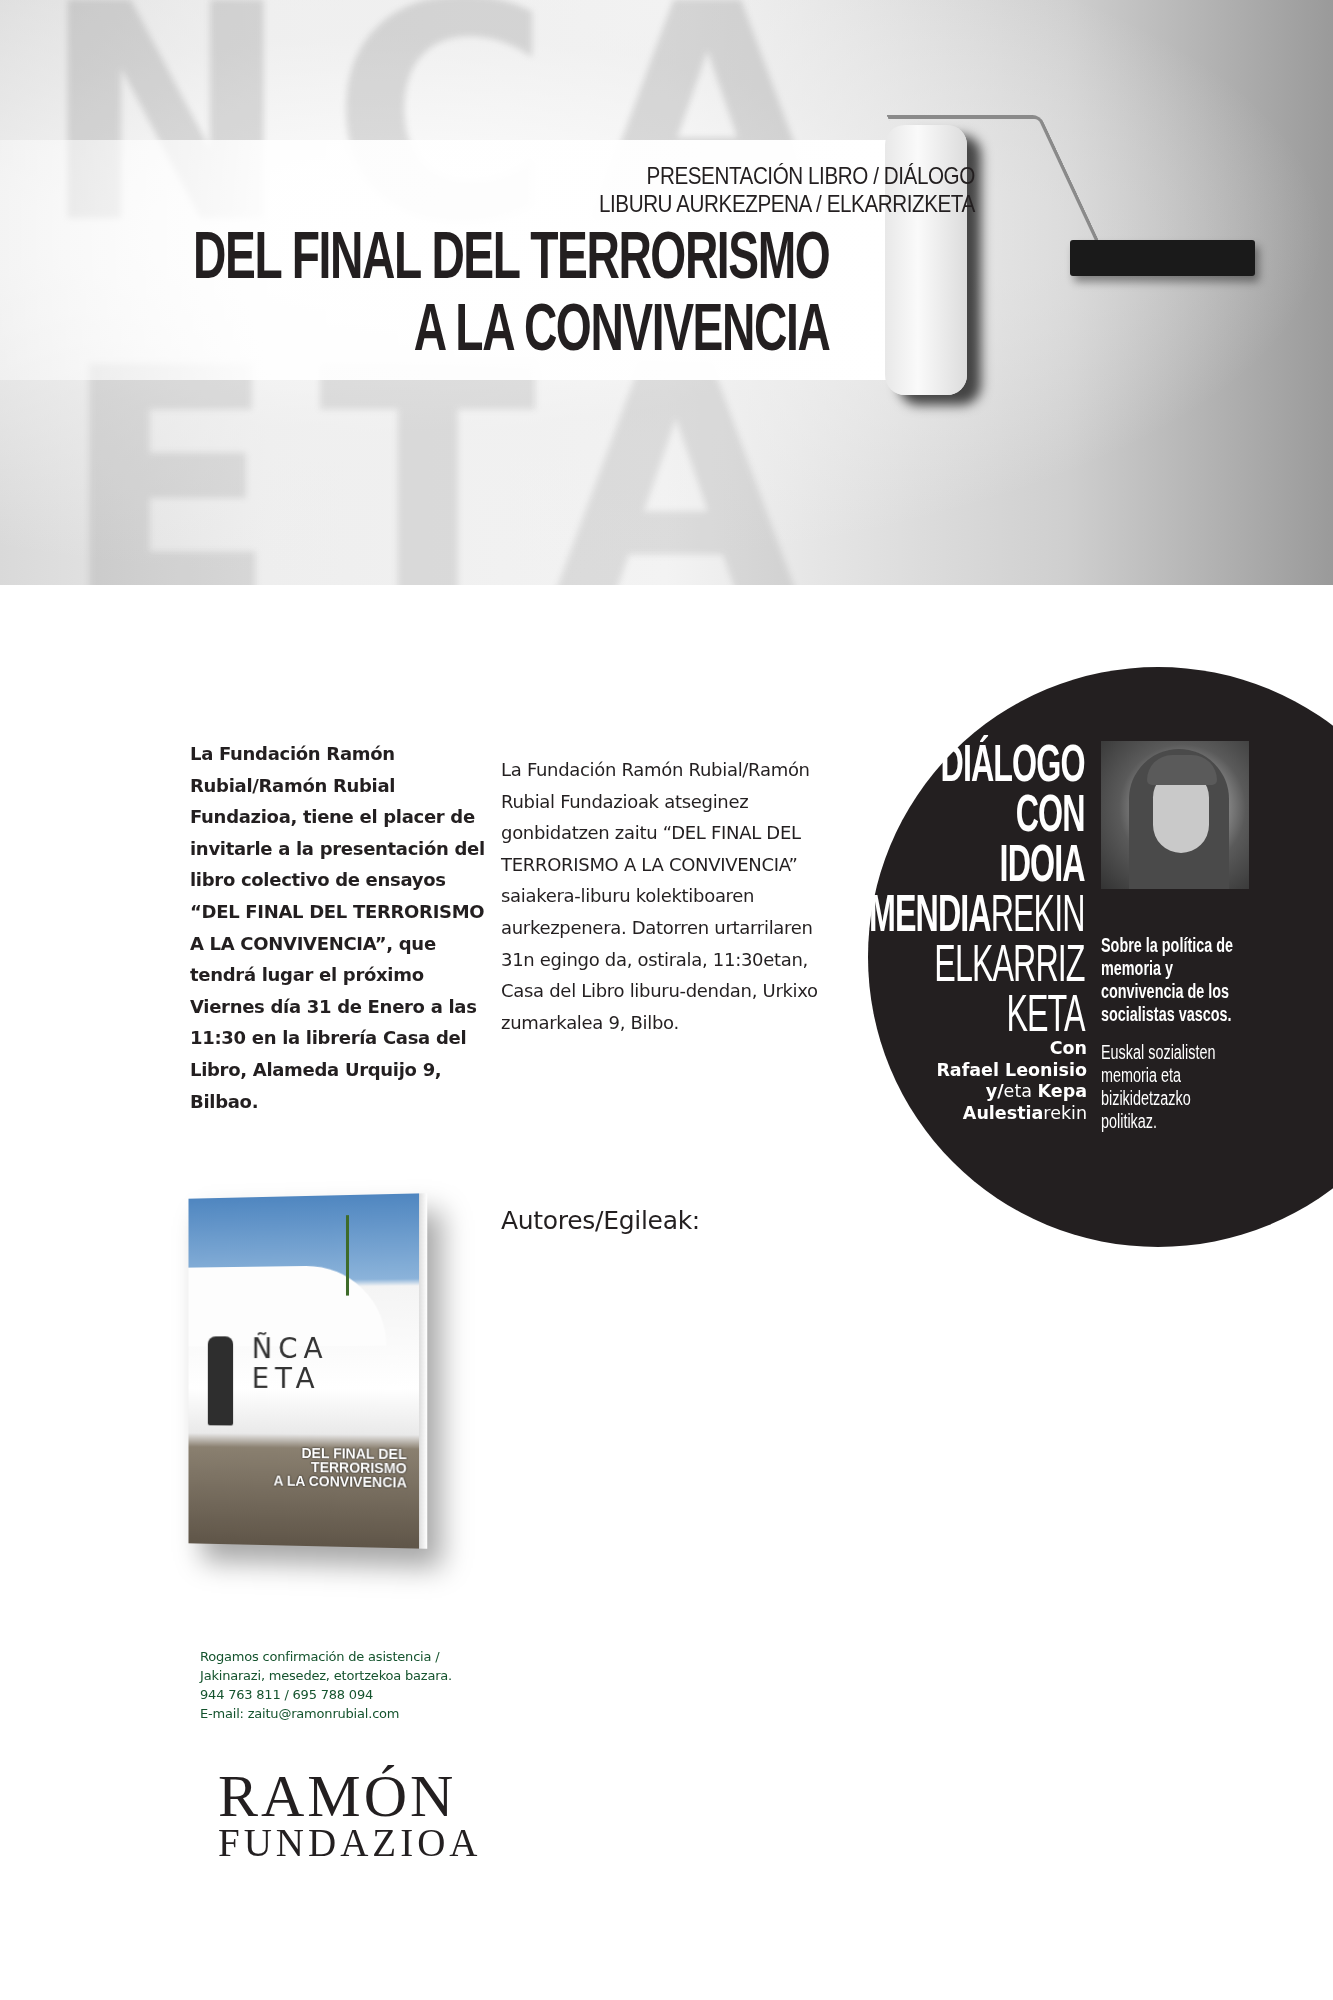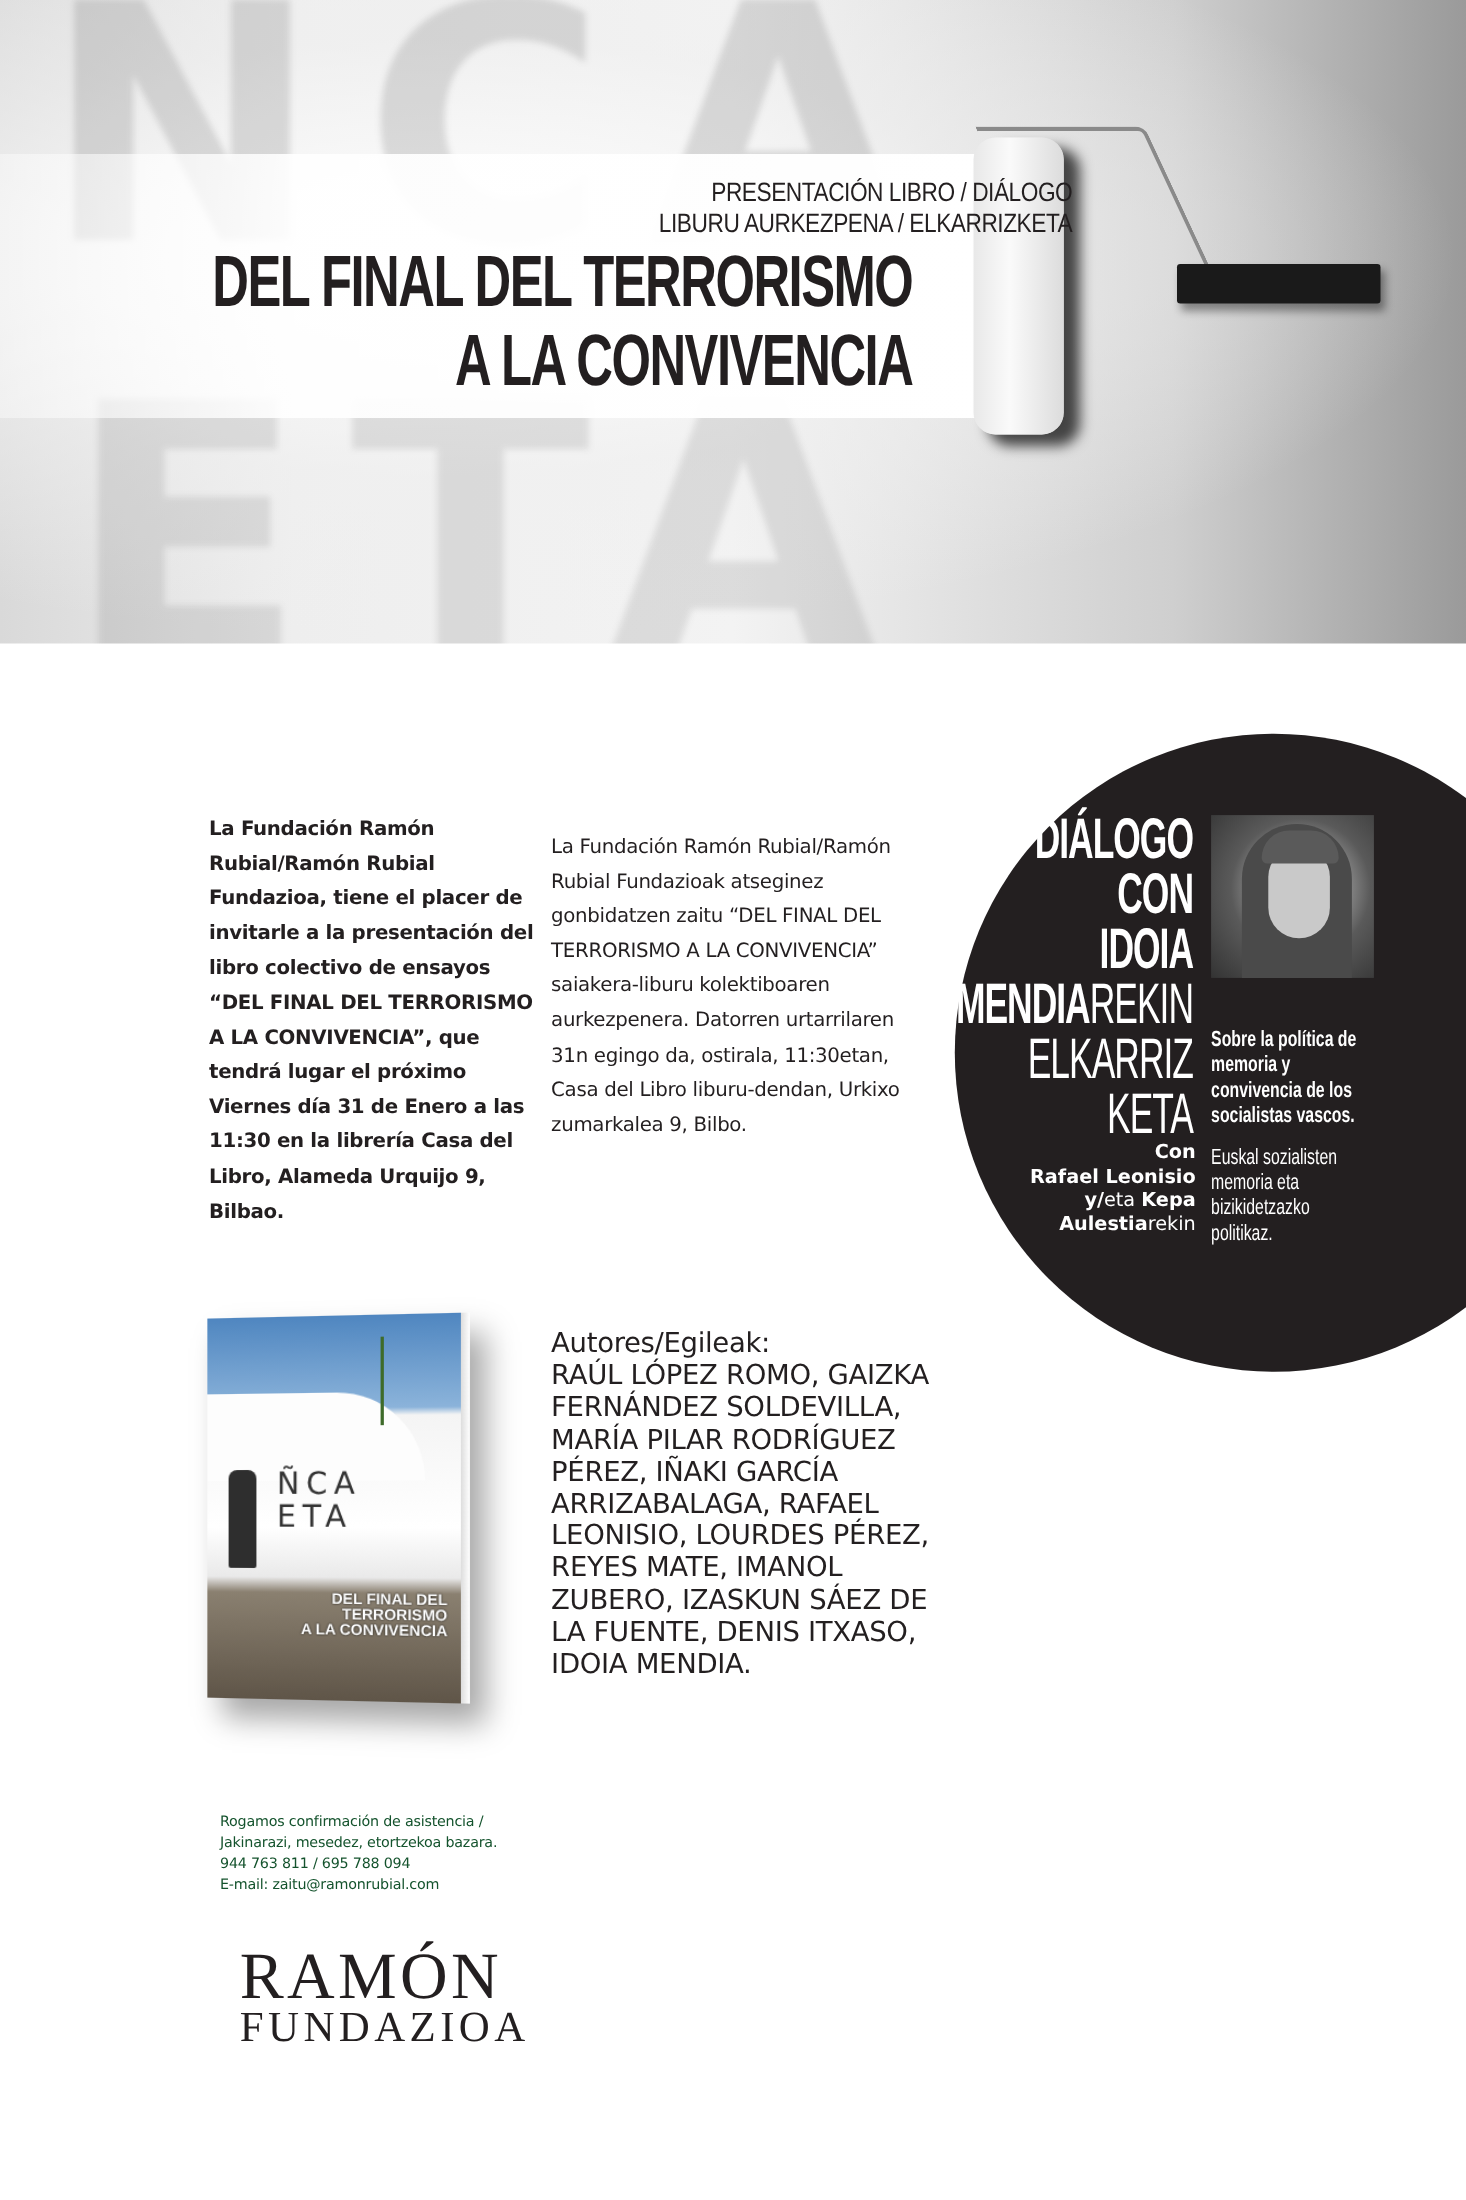--- a/index.html
+++ b/index.html
@@ -207,21 +207,20 @@
   </div>
   <div class="btitle">
     <div>DEL FINAL DEL TERRORISMO</div>
     <div>A LA CONVIVENCIA</div>
   </div>
   <div class="spine"></div>
 </div>
 
 <div class="col authors">
   <span class="head">Autores/Egileak:</span>
-  <span>RAÚL LÓPEZ ROMO, GAIZKA FERNÁNDEZ SOLDEVILLA, MARÍA PILAR RODRÍGUEZ PÉREZ, IÑAKI GARCÍA ARRIZABALAGA, RAFAEL LEONISIO, LOURDES PÉREZ, REYES MATE, IMANOL ZUBERO, IZASKUN SÁEZ DE LA FUENTE, DENIS ITXASO, IDOIA MENDIA.</span>
 </div>
 
 <div class="rsvp">
   <div>Rogamos confirmación de asistencia /</div>
   <div>Jakinarazi, mesedez, etortzekoa bazara.</div>
   <div>944 763 811 / 695 788 094</div>
   <div>E-mail: zaitu@ramonrubial.com</div>
 </div>
 
 <div class="logo">

